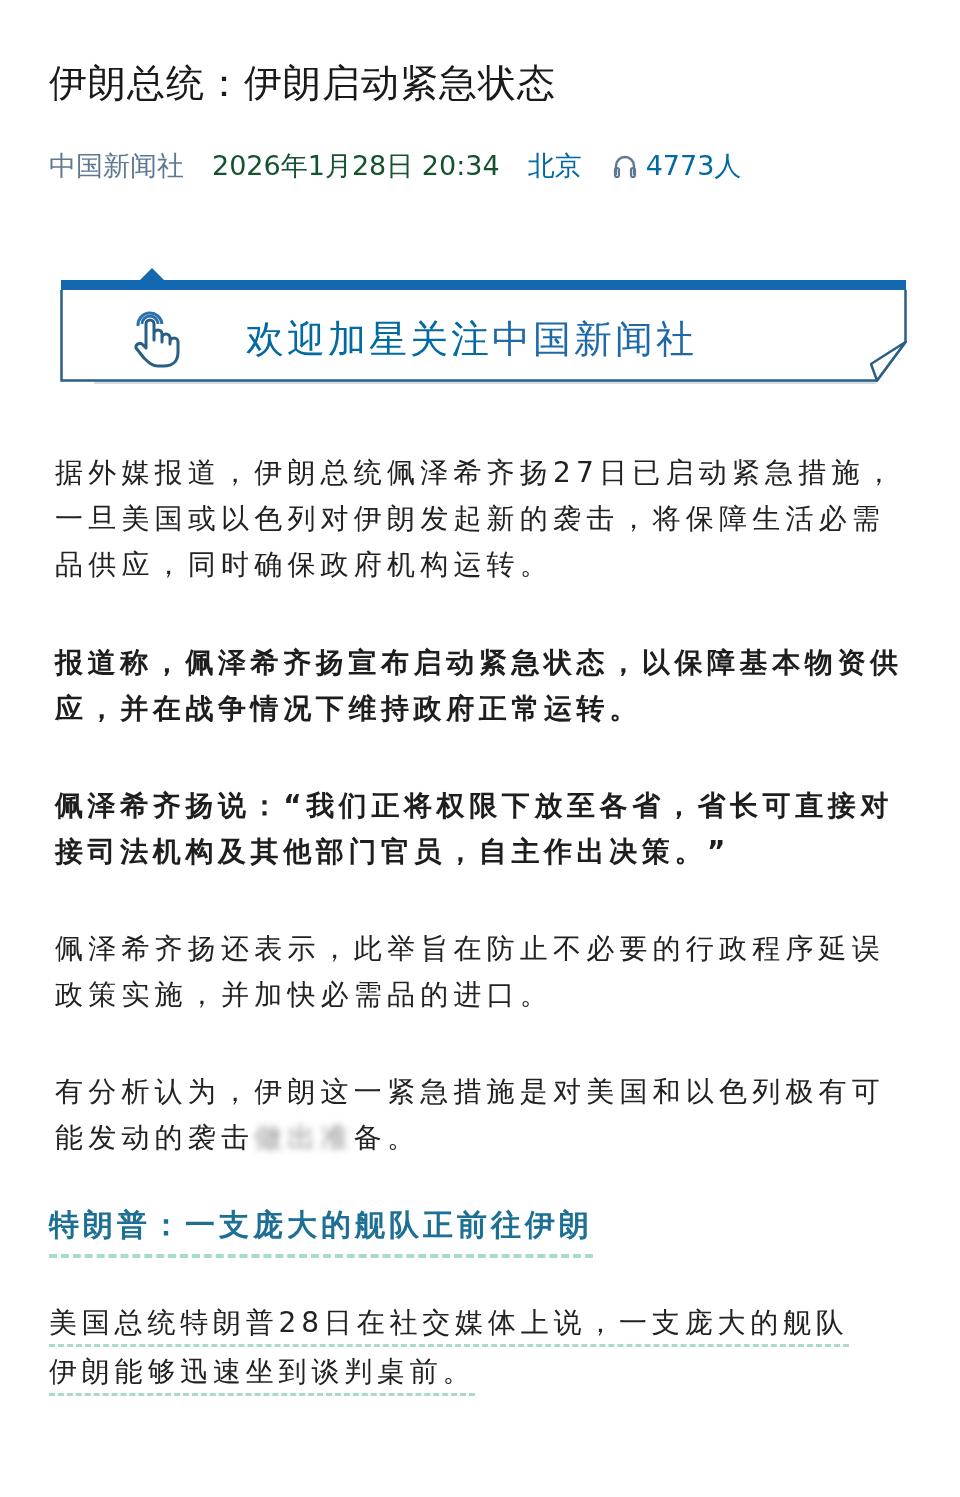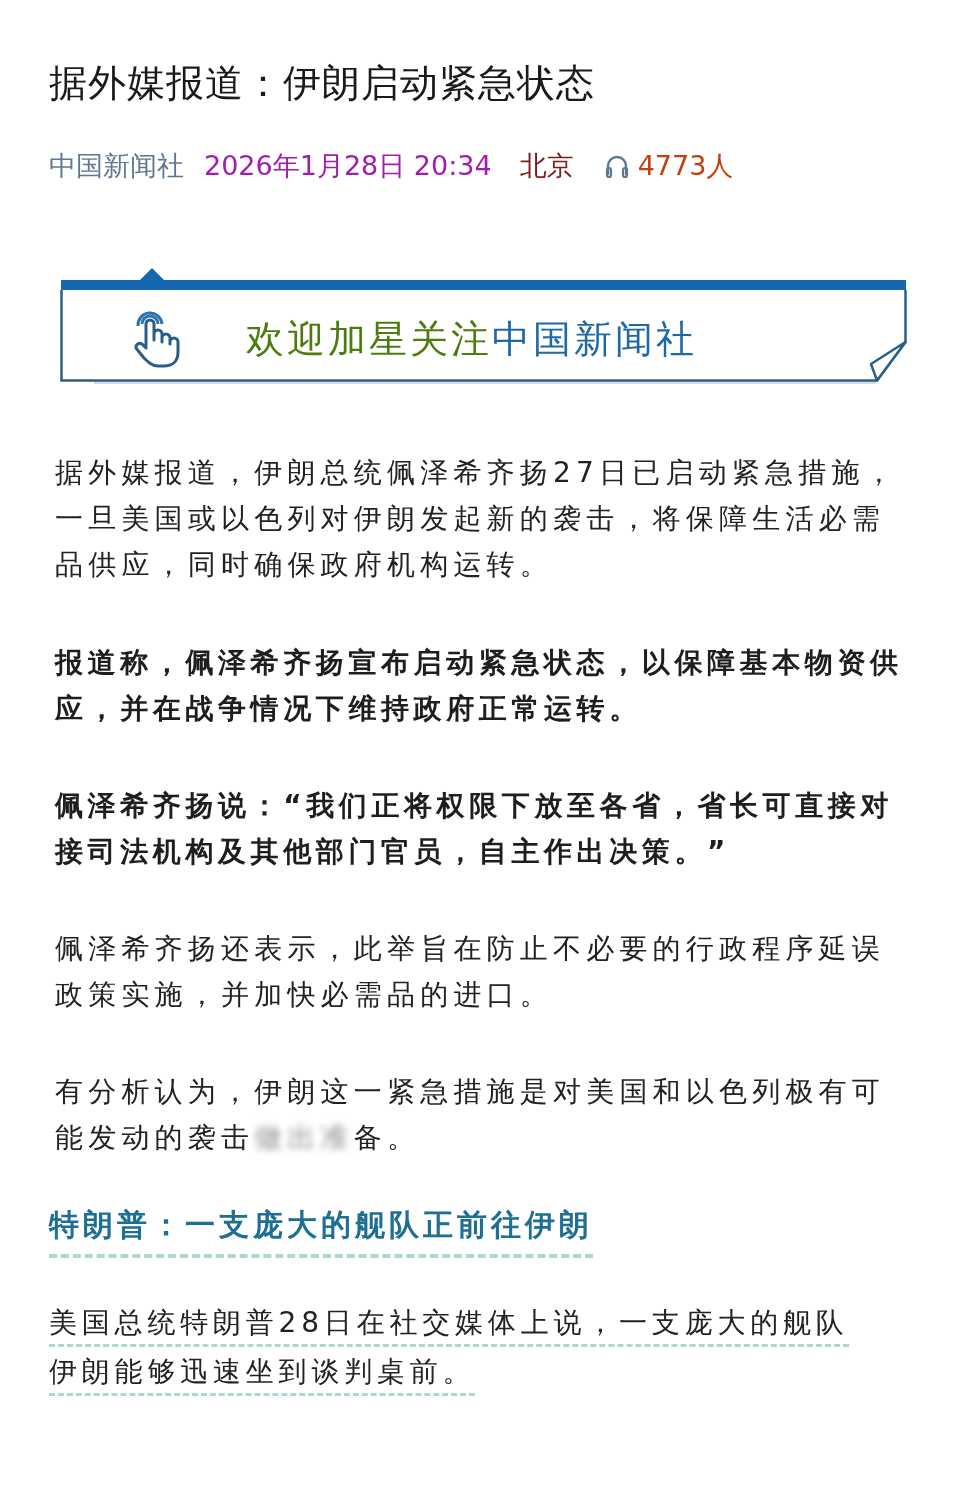--- a/index.html
+++ b/index.html
@@ -3,48 +3,48 @@
 <meta charset="utf-8">
 <style>
   html, body { margin: 0; padding: 0; background: #ffffff; }
   body { width: 960px; height: 1497px; position: relative; overflow: hidden;
          font-family: "DejaVu Sans", "Liberation Sans", sans-serif; color: #1a1a1a; }
   .title { position: absolute; left: 49px; top: 58px; font-size: 38px; font-weight: normal;
            color: #1a1a1a; letter-spacing: 1px; margin: 0; white-space: nowrap; }
   .meta { position: absolute; left: 49px; top: 148px; font-size: 27px; white-space: nowrap;
           display: flex; align-items: center; }
   .meta .source { color: #5f7891; }
-  .meta .date { color: #a21caf; margin-left: 20px; }
-  .meta .loc { color: #7f1d1d; margin-left: 28px; }
-  .meta .listen { color: #c2410c; margin-left: 30px; display: flex; align-items: center; }
+  .meta .date { color: #14532d; margin-left: 28px; }
+  .meta .loc { color: #0369a1; margin-left: 28px; }
+  .meta .listen { color: #0369a1; margin-left: 30px; display: flex; align-items: center; }
   .meta .listen svg { margin-right: 8px; }
 
   .banner { position: absolute; left: 60px; top: 266px; width: 848px; height: 124px; }
   .banner svg.frame { position: absolute; left: 0; top: 0; }
   .banner .hand { position: absolute; left: 70px; top: 42px; }
   .banner .text { position: absolute; left: 186px; top: 48px; font-size: 38px; letter-spacing: 3px; white-space: nowrap; }
-  .banner .text .gray { color: #4d7c0f; text-align: right; }
+  .banner .text .gray { color: #0369a1; text-align: right; }
   .banner .text .blue { color: #1f6aa6; }
 
   .para { position: absolute; left: 49px; width: 862px; font-size: 28px; line-height: 46px;
           letter-spacing: 5.2px; color: #222; margin: 6px; }
   .para.bold { font-weight: bold; color: #1e1e1e; letter-spacing: 4.6px; }
   .blur { filter: blur(3px); color: #888; }
 
   .subhead { position: absolute; left: 49px; top: 1205px; font-size: 30px; font-weight: bold;
              color: #1d6f94; letter-spacing: 4px; white-space: nowrap; padding-bottom: 8px;
              border-bottom: 4px dashed #a9dbc7; }
   .ul-para { position: absolute; left: 49px; width: 862px; font-size: 28px; line-height: 46px;
              letter-spacing: 4.8px; color: #222; margin: 0; text-align: center; }
   .ul-line { display: block; width: fit-content; border-bottom: 3px dashed #a9dbc7; line-height: 42px; margin-bottom: 4px; white-space: nowrap; }
 </style>
 </head>
 <body>
 
-<h1 class="title">据外媒报道：伊朗启动紧急状态</h1>
+<h1 class="title">伊朗总统：伊朗启动紧急状态</h1>
 
 <div class="meta">
   <span class="source">中国新闻社</span>
   <span class="date">2026年1月28日 20:34</span>
   <span class="loc">北京</span>
   <span class="listen">
     <svg width="26" height="28" viewBox="0 0 26 28">
       <path d="M4 22 V14 A9 9 0 0 1 22 14 V22" fill="none" stroke="#5f7891" stroke-width="2.4" stroke-linecap="round"></path>
       <rect x="3" y="16" width="4" height="9" rx="2" fill="none" stroke="#5f7891" stroke-width="2.2"></rect>
       <rect x="19" y="16" width="4" height="9" rx="2" fill="none" stroke="#5f7891" stroke-width="2.2"></rect>

